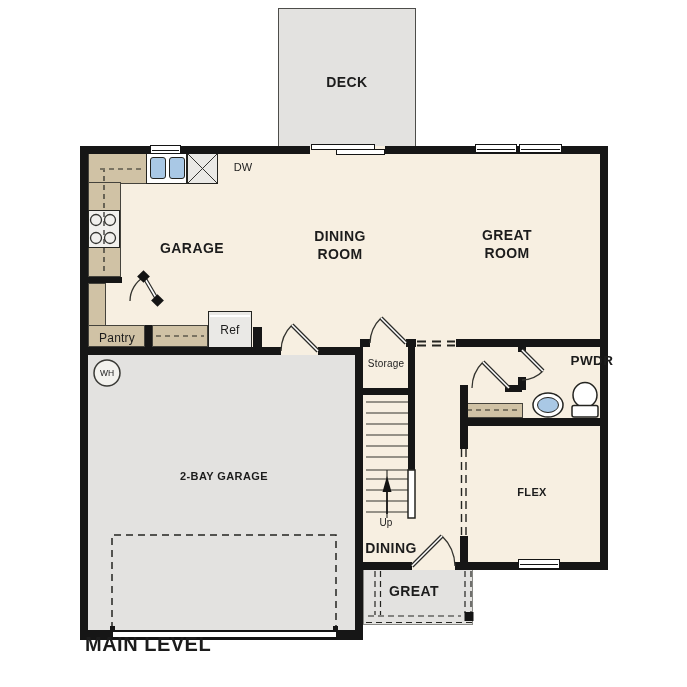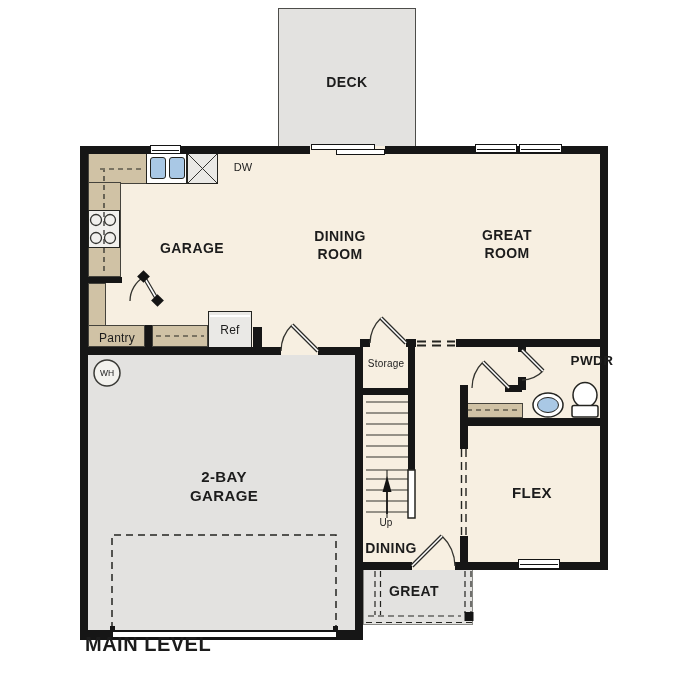--- a/index.html
+++ b/index.html
@@ -11,21 +11,21 @@
   .counter{position:absolute;background:var(--counter,#d0c2a5);border:1.2px solid #45433c;z-index:2;box-sizing:border-box;}
   .appl{position:absolute;background:var(--appliance,#eae9e6);border:1.5px solid #242420;z-index:2;box-sizing:border-box;}
   .wall{position:absolute;background:var(--wall,#161616);z-index:3;}
   .opening{position:absolute;background:var(--floor,#f7efe1);z-index:4;}
   .window{position:absolute;background:#fff;border:1.5px solid #141414;z-index:4;box-sizing:border-box;}
   .window .win-line{position:absolute;left:1px;right:1px;top:50%;border-top:1.2px solid #141414;}
   .slider-panel{position:absolute;background:#fff;border:1.2px solid #141414;z-index:5;box-sizing:border-box;}
   #linework{position:absolute;left:0;top:0;z-index:5;}
   .lbl{position:absolute;z-index:6;text-align:center;white-space:pre-line;}
   .room-lbl{font-weight:700;font-size:14px;letter-spacing:.4px;line-height:18px;}
-  .big-lbl{font-weight:700;font-size:15px;letter-spacing:.4px;line-height:19px;}
+  .big-lbl{font-weight:700;font-size:11px;letter-spacing:.4px;line-height:19px;}
   .small-lbl{font-weight:400;font-size:10px;letter-spacing:.2px;}
   .tiny-lbl{font-weight:400;font-size:11px;}
   .title-lbl{font-weight:700;font-size:20px;letter-spacing:.5px;}
   .ctr{transform:translateX(-50%);}
   svg .ln{stroke:var(--outline,#333330);fill:none;}
   svg .panel-under{stroke:#2b2b28;stroke-width:4;}
   svg .panel-over{stroke:#ffffff;stroke-width:1.6;}
   svg .arc{stroke:#34342f;stroke-width:1.3;fill:none;}
   svg .tread{stroke:#34342f;stroke-width:1.2;}
   svg .dash{stroke:#242420;fill:none;}

